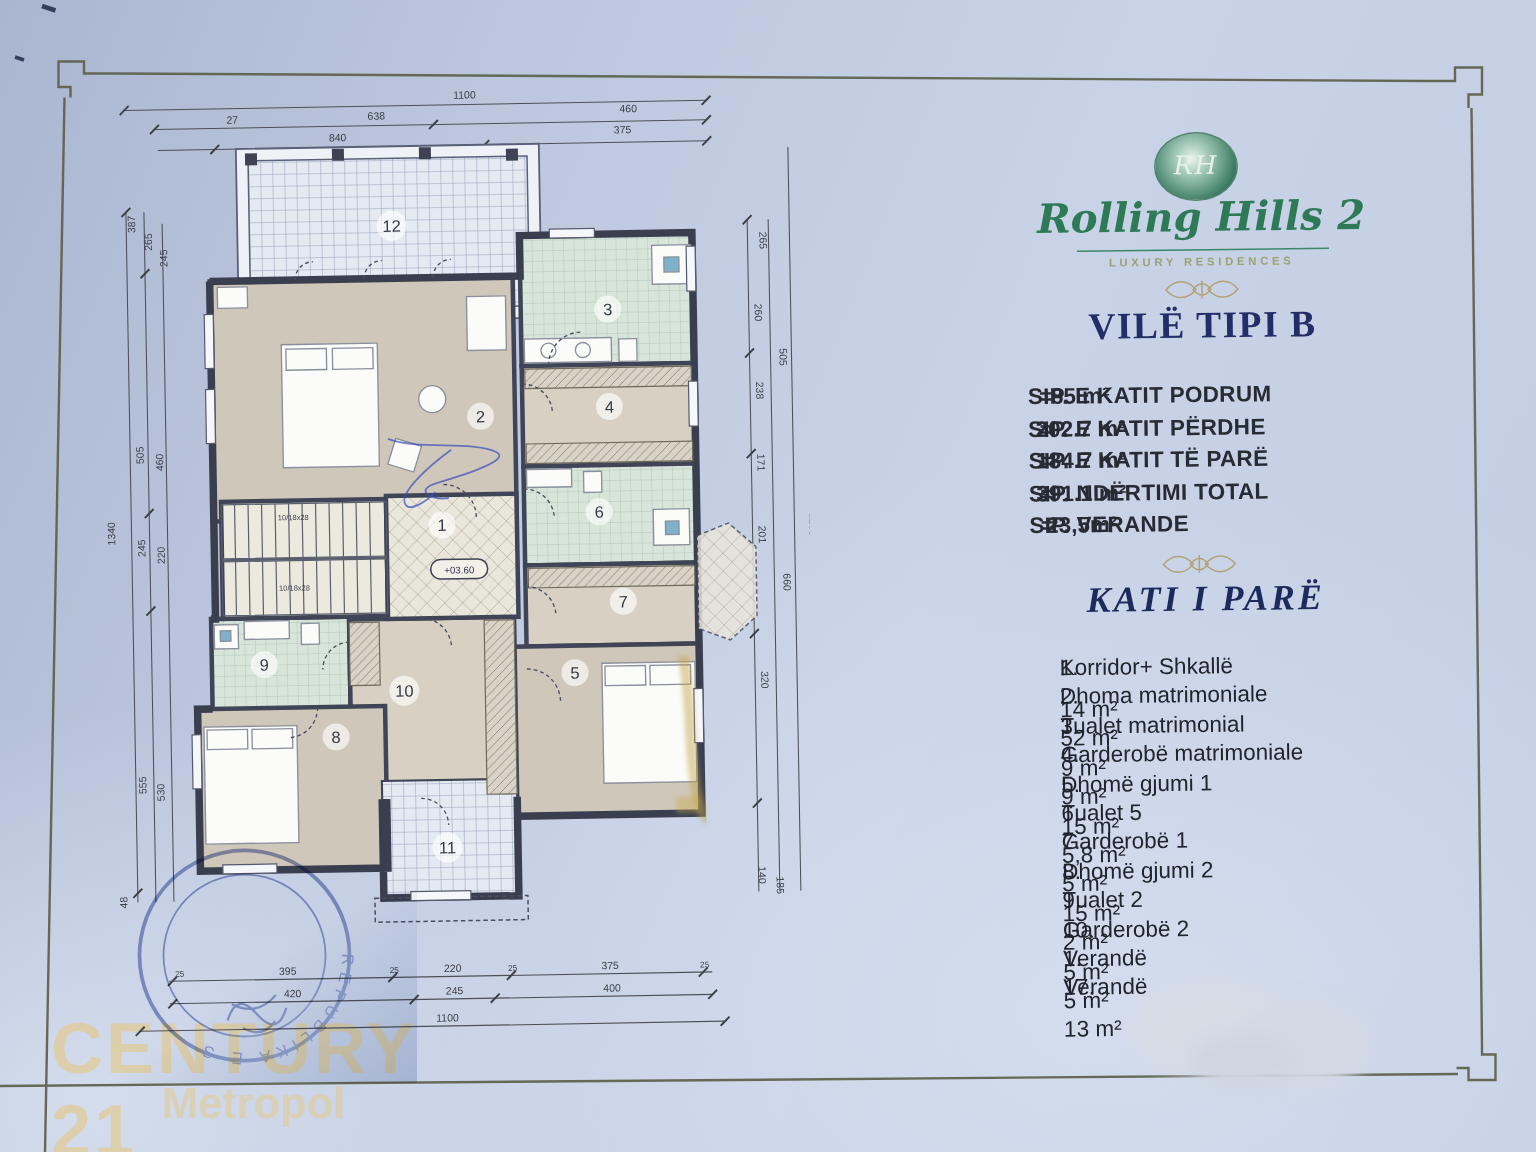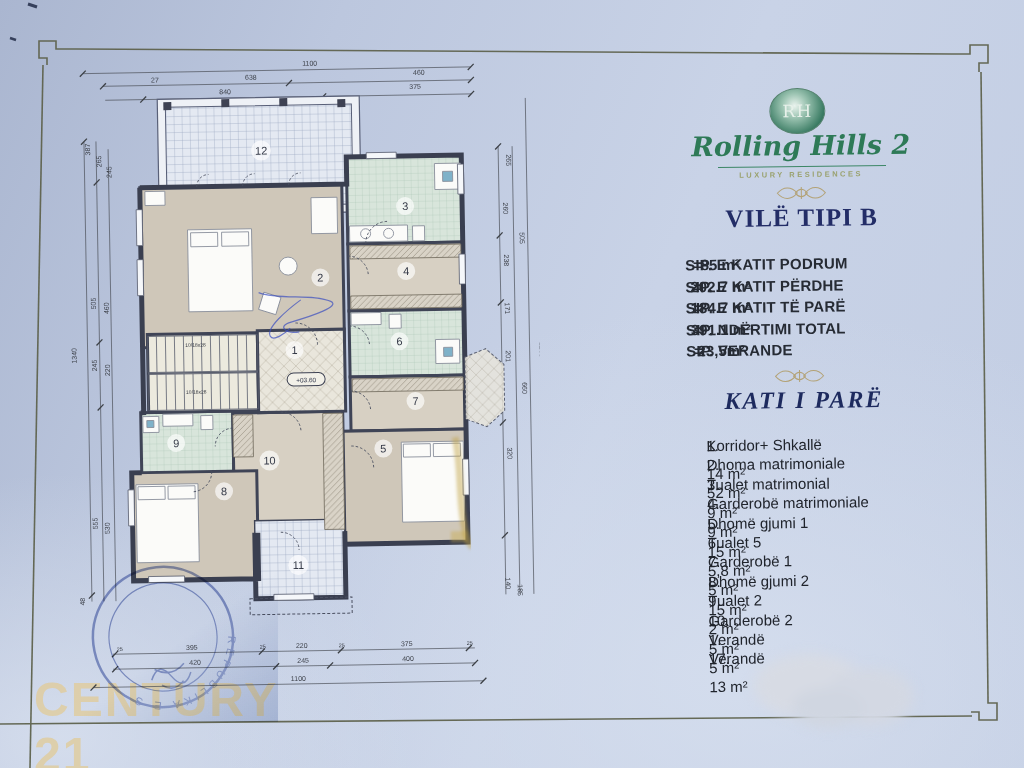--- a/index.html
+++ b/index.html
@@ -11,21 +11,21 @@
       linear-gradient(112deg,#aab6d0 0%,#bcc7de 26%,#c9d3e7 58%,#c2cde3 100%);}
   svg{display:block;}
   .plan-svg{position:absolute;left:50px;top:42px;transform:rotate(-1deg);}
   .frame-svg,.stamp-svg{position:absolute;left:0;top:0;}
   .stamp-svg{left:48px;top:552px;mix-blend-mode:multiply;}
   .panel{position:absolute;left:655px;top:84px;width:290px;transform:rotate(-.7deg);color:#23272f;}
   .panel *{position:absolute;}
   .logo-mark{left:114px;top:4px;width:54px;height:44px;border-radius:50%;
      background:radial-gradient(circle at 45% 38%, #eaf3ee 0%, #9cc4b2 30%, #3b7c64 72%, #285c4a 100%);
      border:1px solid #56836f;display:flex;align-items:center;justify-content:center;}
-  .logo-mark span{position:static;font-family:"DejaVu Serif",serif;font-size:17px;color:#e7f1ea;letter-spacing:1px;}
+  .logo-mark span{position:static;font-family:"DejaVu Serif",serif;font-style:italic;font-size:17px;color:#e7f1ea;letter-spacing:1px;}
   .logo-name{left:0;top:46px;width:290px;text-align:center;font-family:"DejaVu Serif",serif;font-style:italic;font-weight:bold;font-size:27px;color:#2e7a57;}
   .logo-under{left:62px;top:82px;width:168px;height:0;border-top:1.5px solid #3d8767;}
   .logo-tag{left:0;top:86px;width:290px;text-align:center;font-size:7.5px;letter-spacing:2.5px;color:#9aa26f;font-weight:bold;}
   .flour{width:56px;height:18px;}
   .flour1{left:117px;top:100px;}
   .flour2{left:113px;top:283px;}
   .villa-title{left:0;top:120px;width:290px;text-align:center;font-family:"Liberation Serif",serif;font-weight:bold;font-size:25px;letter-spacing:1px;color:#232d67;}
   .areas{left:28px;top:171px;width:236px;}
   .areas .row{position:static;display:flex;align-items:baseline;height:21.6px;font-size:15px;font-weight:bold;color:#262b34;}
   .areas .lbl{flex:1;letter-spacing:.2px;}
@@ -43,20 +43,21 @@
   .blob .b1{left:6px;top:8px;width:112px;height:64px;background:#d7dbe4;}
   .blob .b2{left:78px;top:22px;width:88px;height:58px;background:#d3d8e3;}
   .blob .b3{left:44px;top:42px;width:72px;height:40px;background:#d0d6e1;}
 </style>
 </head>
 <body>
 
 <div class="stage">
 
   <div class="wm1">CENTURY 21</div>
+  <div class="wm2">Metropol</div>
 
   <svg class="frame-svg" width="1024" height="768" viewBox="0 0 1024 768">
     <g fill="none" stroke="#5f634e" stroke-width="1.6" opacity=".95">
       <path d="M76,49 H56 V41 H39 V58 H47 V65"></path>
       <path d="M43,65 L30,768"></path>
       <path d="M76,49 L952,54"></path>
       <path d="M952,54 H970 V45 H988 V63 H979 V72"></path>
       <path d="M981,72 L988,698"></path>
       <path d="M988,698 V703 H997 V720 H979 V712 H971"></path>
       <path d="M972,716 L0,724"></path>

